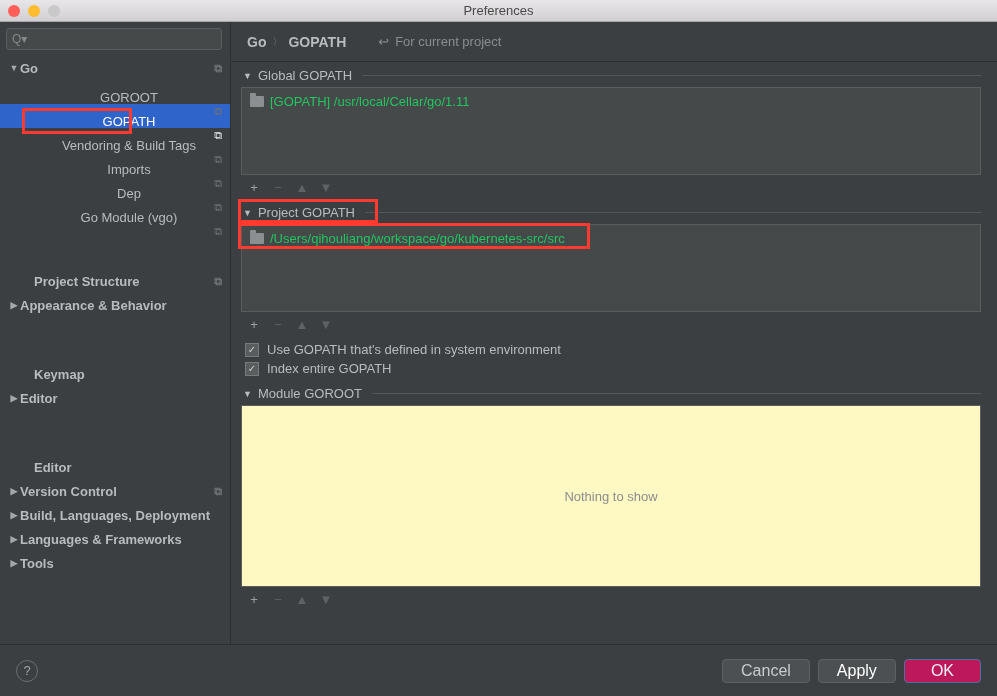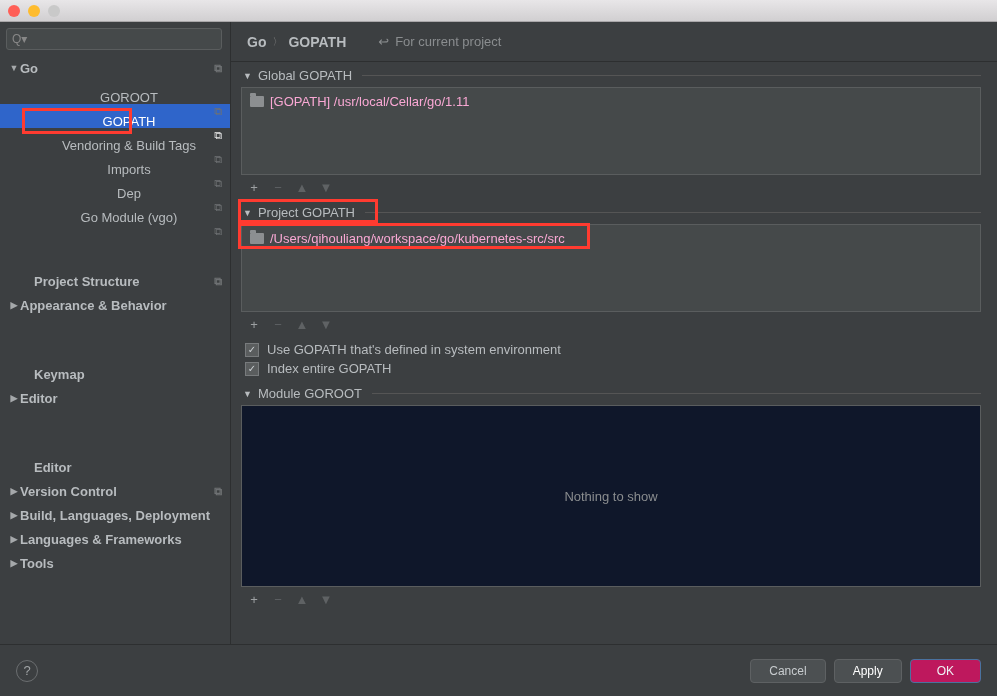--- a/index.html
+++ b/index.html
@@ -102,39 +102,39 @@
   color: #b8bcbf; font-size: 13px;
   padding: 2px 0 4px 2px;
 }
 .sect-header .tri { font-size: 9px; margin-right: 6px; }
 .sect-header .line { flex:1; height:1px; background:#555; margin-left:10px; }
 .list-panel {
   background: #45494a;
   border: 1px solid #5a5d5e;
   min-height: 88px;
   padding: 6px 8px;
-  color: #f9a8d4;
+  color: #22c55e;
   font-size: 13px;
 }
 .list-row { display:flex; align-items:center; gap:6px; }
 .folder-icon { width:14px; height:11px; background:#8c8f91; display:inline-block; border-radius:1px; position:relative; }
 .folder-icon::before { content:""; position:absolute; top:-3px; left:0; width:6px; height:3px; background:#8c8f91; border-radius:1px 1px 0 0; }
 .panel-toolbar {
   height: 24px;
   background: #3c3f41;
   border-top: 0;
   display:flex; align-items:center; gap:10px;
   padding-left: 6px;
 }
 .panel-toolbar span { color:#9da0a2; font-size:13px; width:14px; text-align:center; }
 .panel-toolbar span.dis { color:#5f6264; }
 .chk-row { display:flex; align-items:center; gap:8px; padding: 2px 0 2px 4px; color:#b8bcbf; }
 .chk { width:14px; height:14px; background:#5a5d5e; border:1px solid #787b7d; display:flex; align-items:center; justify-content:center; font-size:10px; color:#cbd0d3; }
 .module-panel {
-  background: #0f172a;
+  background: #fef9c3;
   border: 1px solid #5a5d5e;
   height: 182px;
   display:flex; align-items:center; justify-content:center;
   color: #8a8d8f;
 }
 .footer {
   height: 52px;
   border-top: 1px solid #2d2f30;
   display:flex; align-items:center;
   padding: 0 16px;
@@ -146,40 +146,41 @@
   display:flex; align-items:center; justify-content:center;
   font-size: 13px;
 }
 .spacer { flex:1; }
 .btn {
   height: 24px; padding: 0 18px;
   background: #4c5052;
   border: 1px solid #5e6163;
   color: #c8cccf;
   border-radius: 4px;
-  font-size: 12px;
+  font-size: 16px;
 }
 .btn.disabled { color:#ffffff; }
 .btn.primary { background:#be185d; border-color:#4a729f; color:#eef2f5; padding: 0 26px; }
 .highlight-project-gopath {
   position:absolute;
   border: 3px solid #ff3b30;
   pointer-events:none;
   z-index:50;
 }
 </style>
 </head>
 <body>
 
 <div class="titlebar">
   <div class="traffic">
     <span class="t-close"></span>
     <span class="t-min"></span>
     <span class="t-max"></span>
   </div>
+  <div class="titlebar-title">Preferences</div>
 </div>
 
 <div class="main">
   <div class="sidebar">
     <div class="search-row">
       <div class="search-wrap">
         <span class="search-icon">Q▾</span>
         <input class="search-input" placeholder="" style="">
       </div>
     </div>

